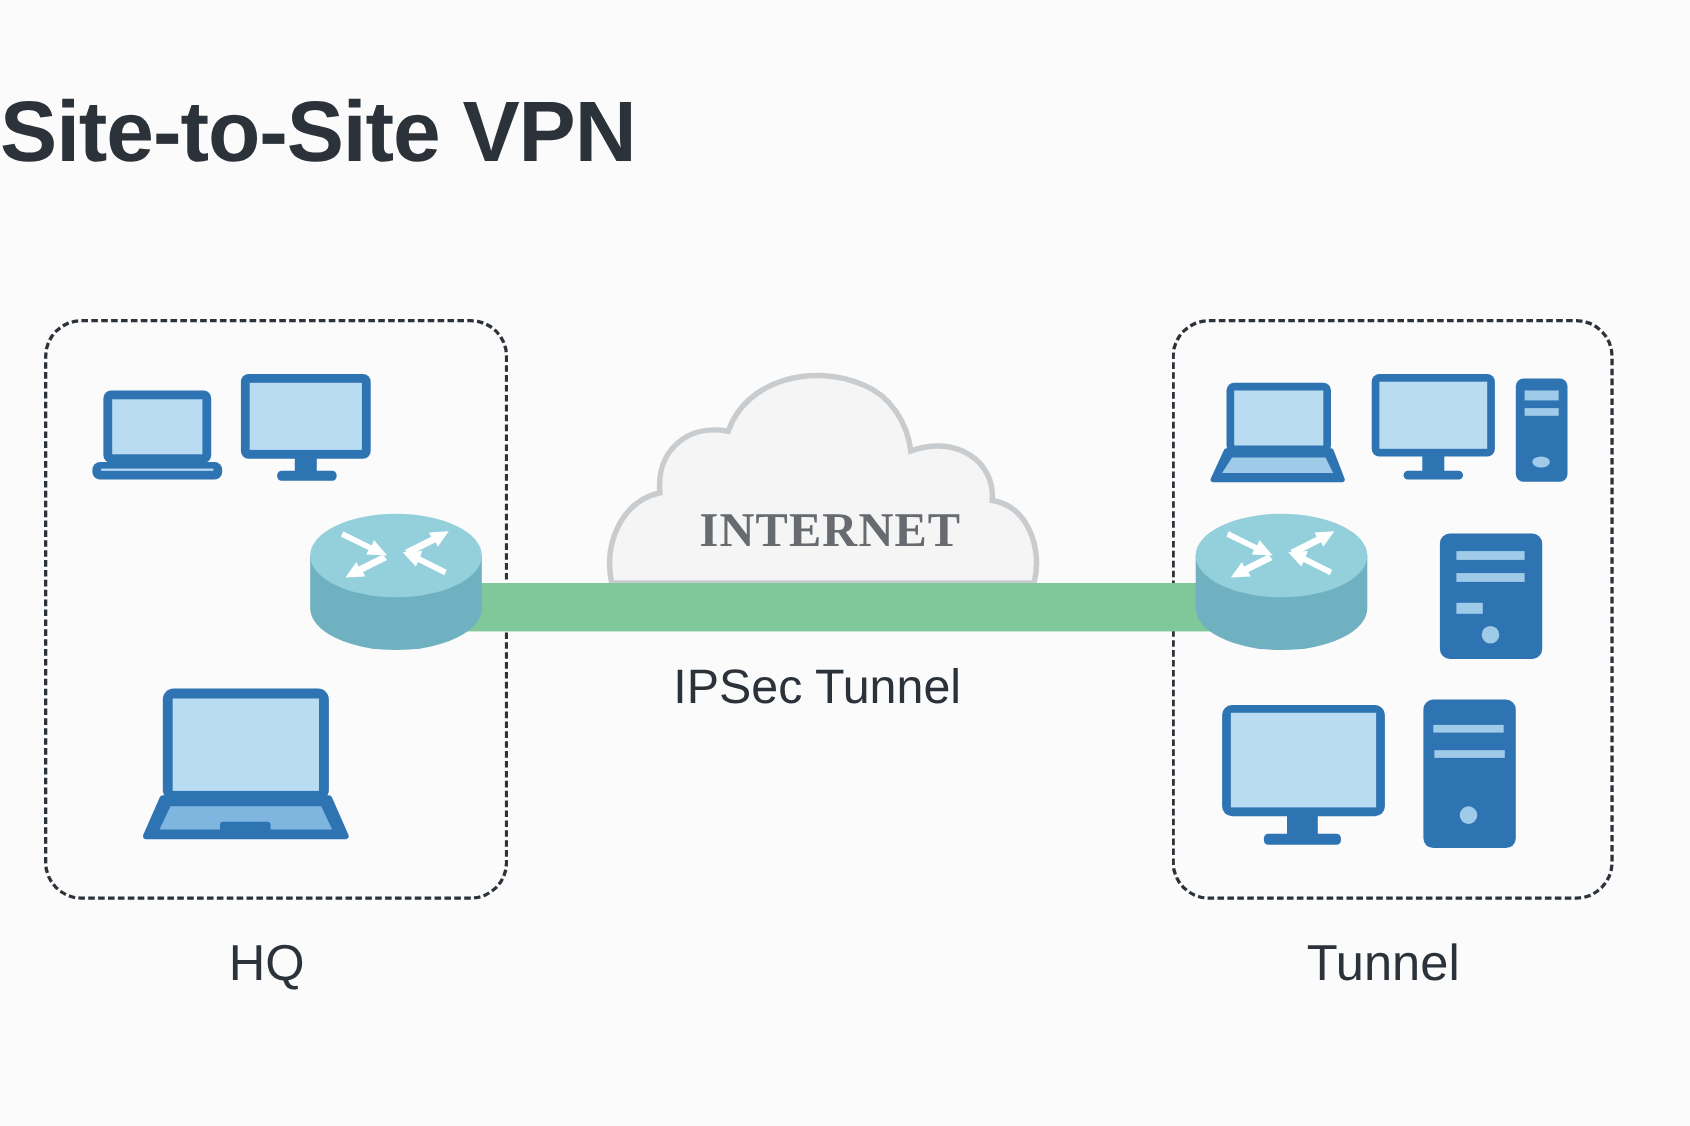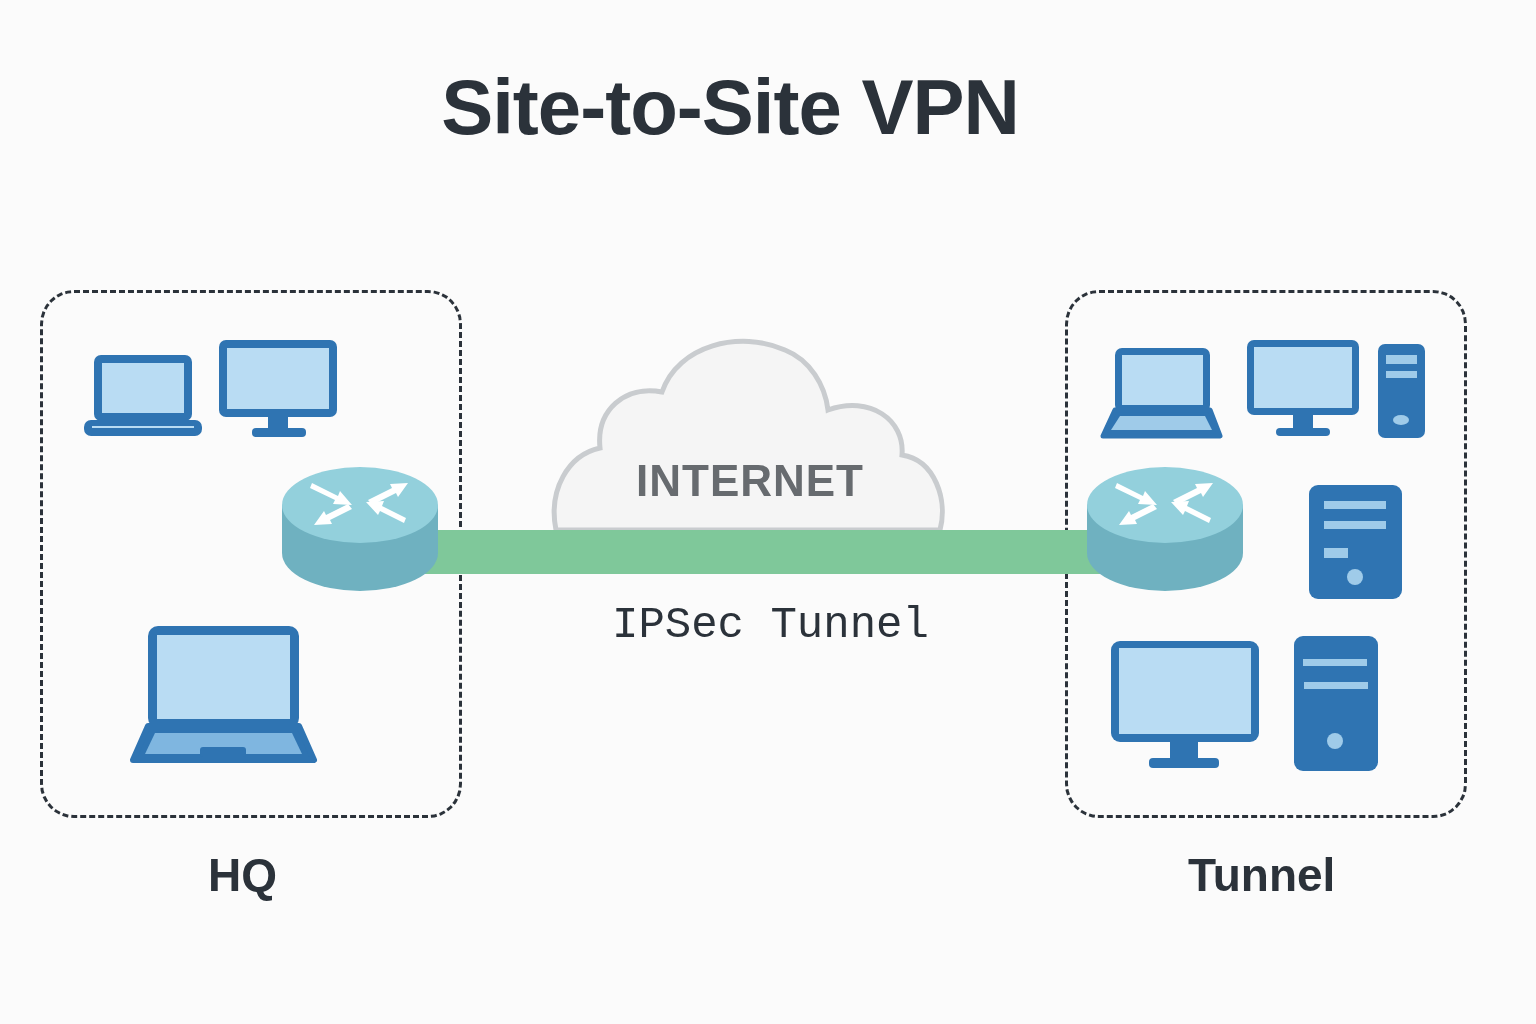--- a/index.html
+++ b/index.html
@@ -1,21 +1,21 @@
 <!DOCTYPE html>
 <html><head>
 <meta charset="utf-8">
 <style>
   html, body { margin:0; padding:0; }
   body { width:1536px; height:1024px; background:#fbfbfb; position:relative; overflow:hidden;
          font-family:"Liberation Sans", "DejaVu Sans", sans-serif; }
-  .title { position:absolute; left:0; width:1460px; top:62px; text-align:center;
+  .title { position:absolute; left:0; width:1460px; top:74px; text-align:left;
            font-size:78px; font-weight:bold; color:#2b323a; letter-spacing:-1px; }
   .site-box { position:absolute; border:3px dashed #2b323a; border-radius:34px; }
-  .site-label { position:absolute; font-size:46px; font-weight:bold; color:#2b323a; }
+  .site-label { position:absolute; font-size:46px; font-weight:normal; color:#2b323a; }
   svg.layer { position:absolute; left:0; top:0; }
   .cloud-label { position:absolute; font-size:44px; font-weight:bold; color:#676b6f; letter-spacing:1px; }
   .tunnel-label { position:absolute; font-size:44px; font-weight:normal; color:#2b323a; }
 </style>
 </head>
 <body>
 
 <div class="title">Site-to-Site VPN</div>
 
 <div class="site-box" style="left:40px; top:290px; width:416px; height:522px;"></div>
@@ -111,17 +111,17 @@
   </g>
 
   <g>
     <rect x="1294" y="636" width="84" height="135" rx="9" fill="#2f74b2"></rect>
     <rect x="1303" y="659" width="64" height="7" fill="#9fcbe9"></rect>
     <rect x="1304" y="682" width="64" height="7" fill="#9fcbe9"></rect>
     <circle cx="1335" cy="741" r="8" fill="#9fcbe9"></circle>
   </g>
 </svg>
 
-<div class="cloud-label" style="left:636px; top:456px;">INTERNET</div>
-<div class="tunnel-label" style="left:612px; top:600px;font-family:Liberation Mono, monospace;">IPSec Tunnel</div>
+<div class="cloud-label" style="left:636px; top:456px;font-family:Liberation Serif, serif;">INTERNET</div>
+<div class="tunnel-label" style="left:612px; top:600px;">IPSec Tunnel</div>
 
 <div class="site-label" style="left:208px; top:848px;">HQ</div>
 <div class="site-label" style="left:1188px; top:848px;">Tunnel</div>
 
 </body></html>

